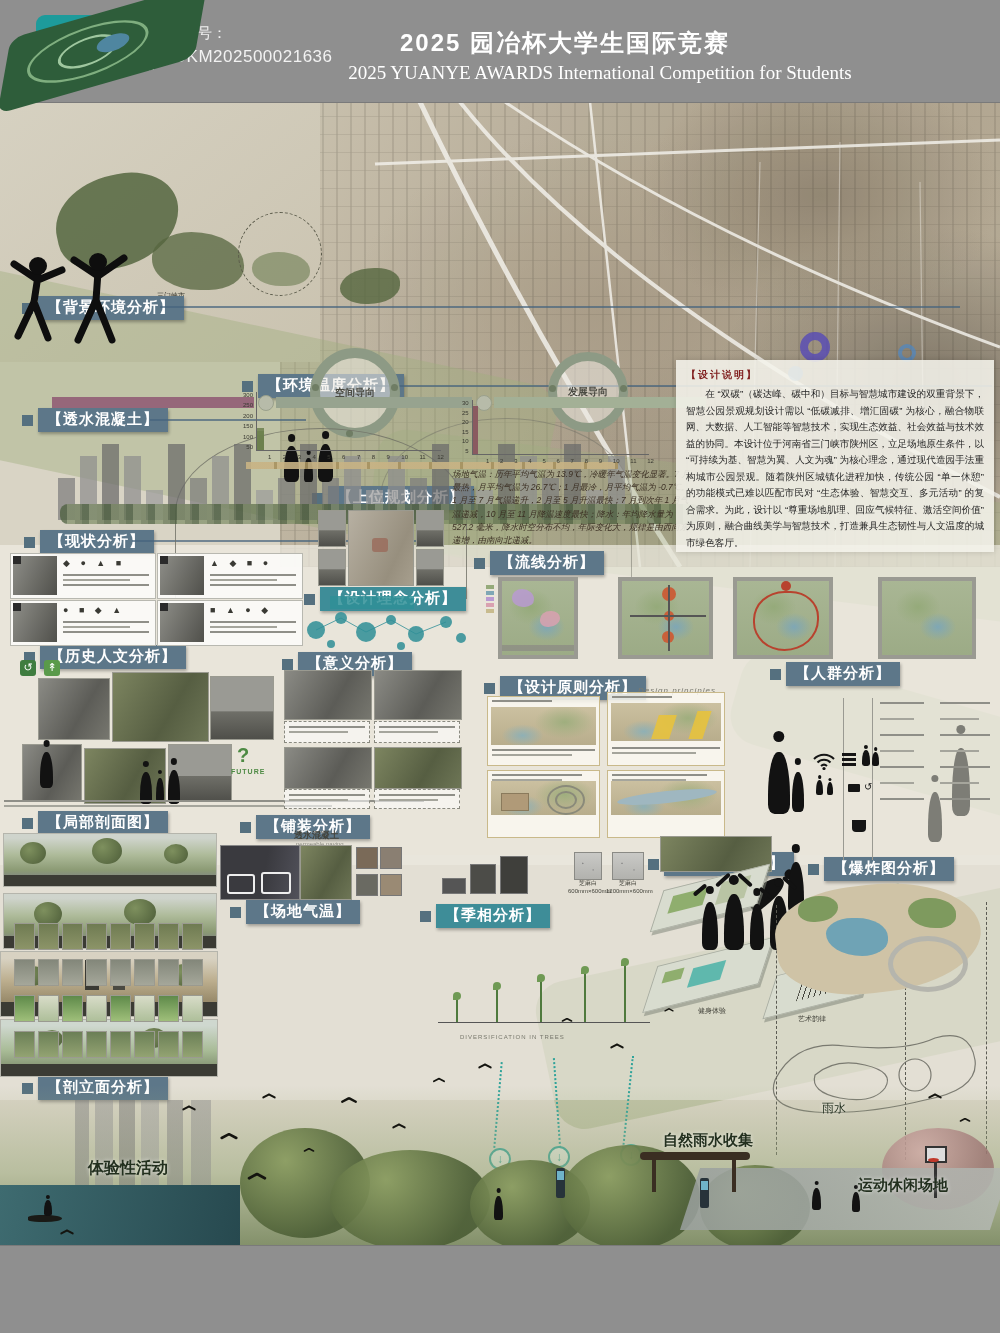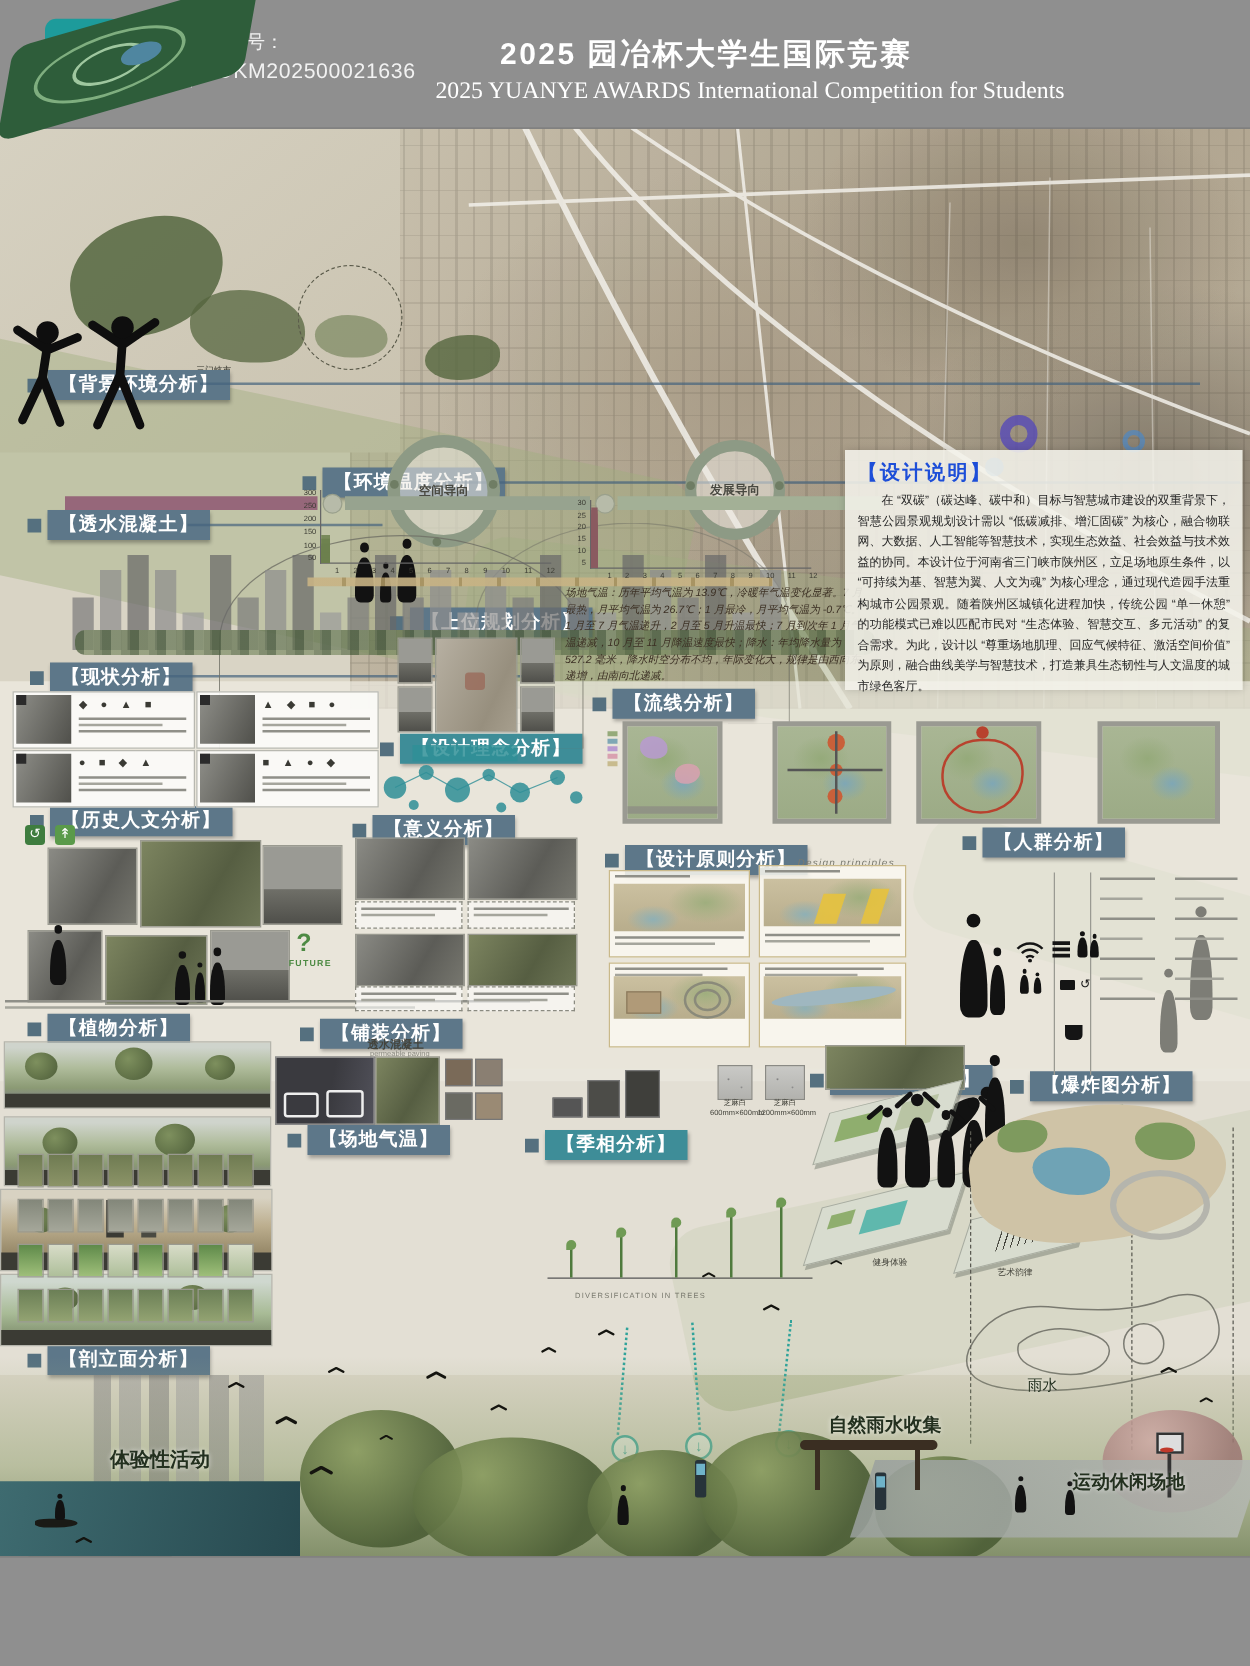--- a/index.html
+++ b/index.html
@@ -91,21 +91,21 @@
   .plot .bar{width:7px;background:rgba(108,128,78,.85);flex:none;}
   .plot.temp .bar{width:5px;background:#8a5a60;}
   .plot.temp{gap:9px;}
   .xmon{position:absolute;display:flex;justify-content:space-between;font-size:6px;color:#3a3a32;}
   .ruler{position:absolute;height:7px;background:repeating-linear-gradient(90deg,#c8b384 0 28px,#a8925f 28px 31px);opacity:.9;}
   .clim{left:452px;top:468px;width:240px;font-size:8.5px;line-height:1.55;color:#3c3024;font-style:italic;}
 
   
   .dnote{left:676px;top:360px;width:318px;height:192px;background:rgba(244,242,235,.88);
          padding:8px 10px;box-sizing:border-box;box-shadow:0 0 6px rgba(0,0,0,.15);}
-  .dnote h3{margin:0 0 4px;font-size:16px;letter-spacing:2px;color:#1d4ed8;}
+  .dnote h3{margin:0 0 4px;font-size:10px;letter-spacing:2px;color:#7f1d1d;}
   .dnote p{margin:0;font-size:9.6px;line-height:1.72;color:#262626;text-align:justify;text-indent:2em;}
 
   
   .photo{position:absolute;border:1px solid #9a9a90;background:linear-gradient(120deg,#8b8b85,#5c5c57 60%,#77776f);}
   .photo.olive{background:linear-gradient(120deg,#7d8560,#565e42 60%,#6e7656);}
   .photo.city{background:linear-gradient(#9a9a94 55%,#6f6f68 56%,#4f4f4a);}
   .tlg{position:absolute;}
   .tl{height:2px;background:#8f8f88;margin-bottom:3px;width:100%;}
   .tl:nth-child(2n){width:78%;background:#a5a59c;}
   .dashbox{position:absolute;border:1px dashed #8a8a80;background:rgba(255,255,255,.55);padding:4px 4px 1px;box-sizing:border-box;}
@@ -315,21 +315,21 @@
   <div class="chip" style="left:484px;top:676px;">
       <span class="sq"></span>
       <span class="lbl">【设计原则分析】</span>
     </div>
   <div class="chip" style="left:770px;top:662px;">
       <span class="sq"></span>
       <span class="lbl">【人群分析】</span>
     </div>
   <div class="chip" style="left:22px;top:811px;">
       <span class="sq"></span>
-      <span class="lbl">【植物分析】</span>
+      <span class="lbl">【局部剖面图】</span>
     </div>
   <div class="chip" style="left:240px;top:815px;">
       <span class="sq"></span>
       <span class="lbl">【铺装分析】</span>
     </div>
   <div class="chip" style="left:648px;top:852px;">
       <span class="sq"></span>
       <span class="lbl">【小节点分析】</span>
     </div>
   <div class="chip" style="left:808px;top:857px;">

